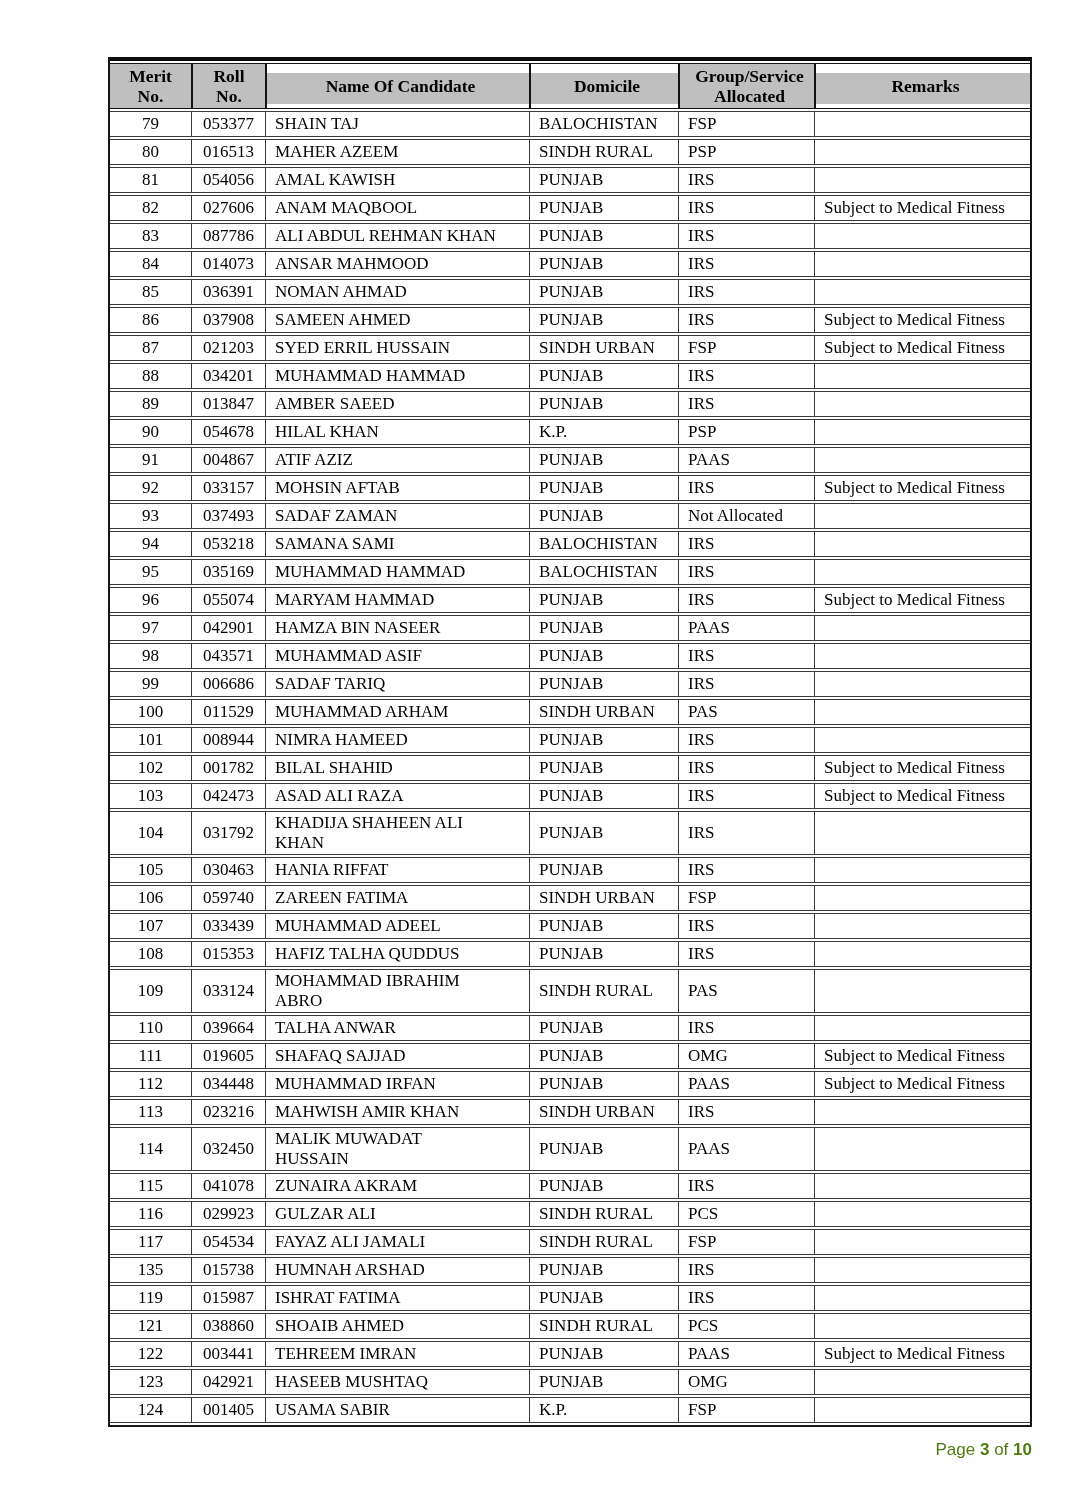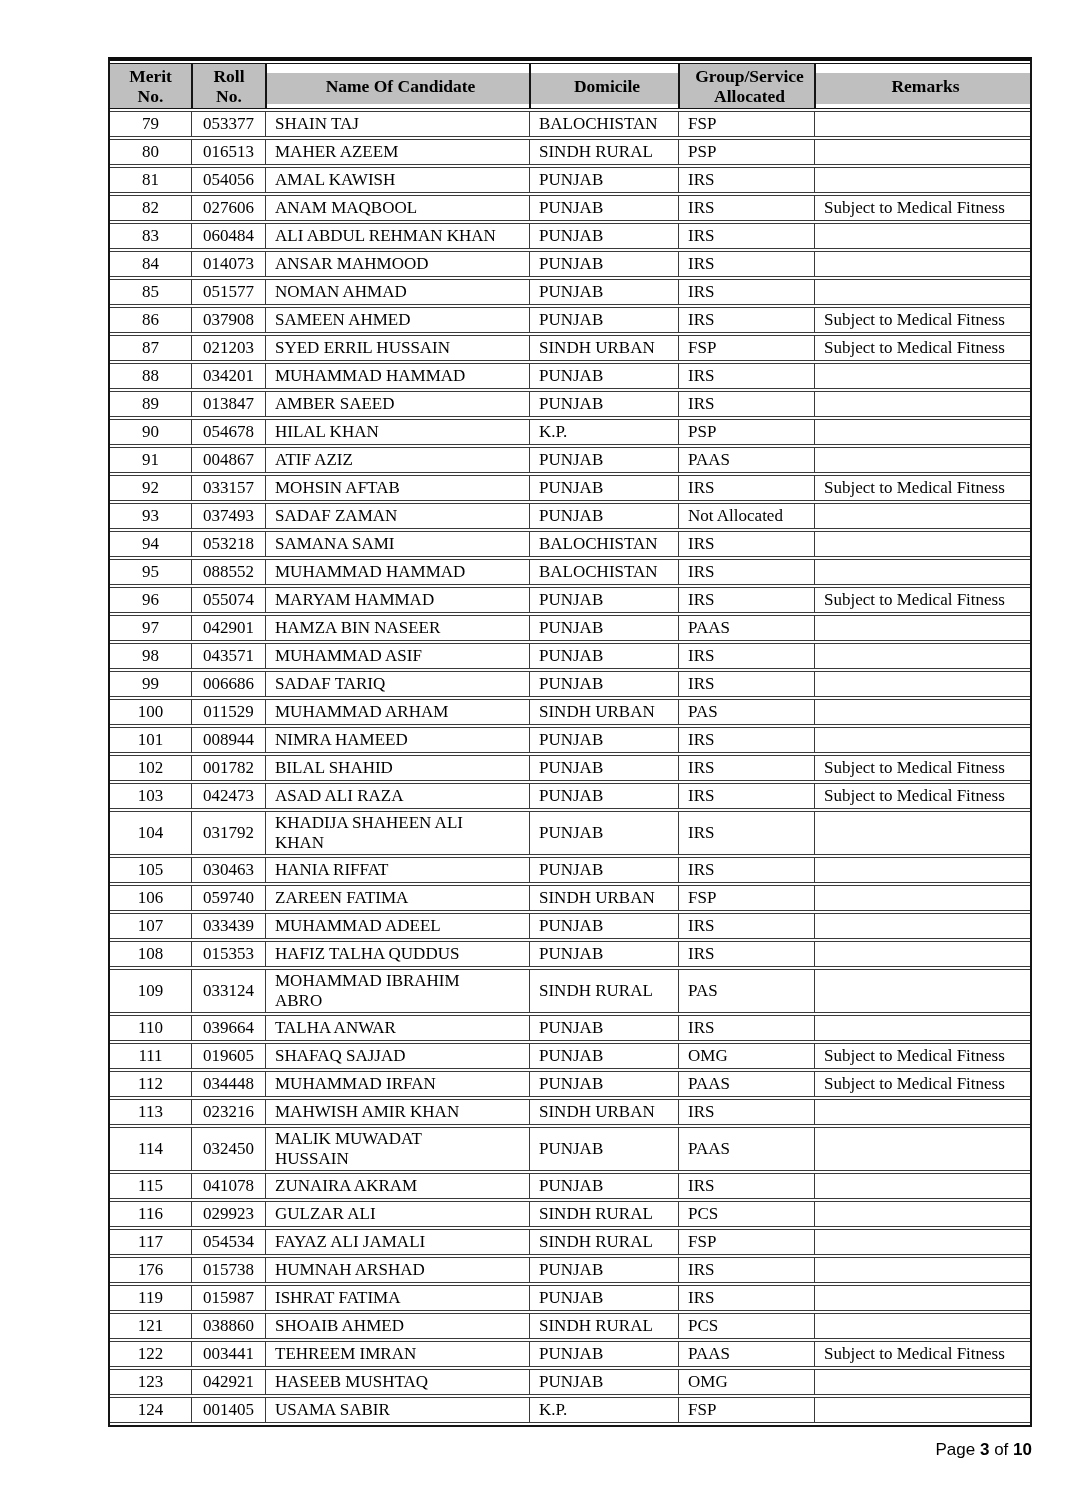--- a/index.html
+++ b/index.html
@@ -61,21 +61,21 @@
     white-space: pre-line;
   }
   td:first-child { border-left: none; }
   td.center { text-align: center; padding-left: 2px; padding-right: 2px; }
 
   .footer {
     margin-top: 13px;
     text-align: right;
     font-family: "Liberation Sans", "DejaVu Sans", sans-serif;
     font-size: 17px;
-    color: #000000;
+    color: #4d7c0f;
   }
   .footer .num { font-weight: bold; }
 </style>
 </head>
 <body>
 
 <div class="sheet">
   <div class="tbl-frame">
     <table>
       <colgroup>
@@ -127,37 +127,37 @@
           <tr>
             <td class="center">82</td>
             <td class="center">027606</td>
             <td>ANAM MAQBOOL</td>
             <td>PUNJAB</td>
             <td>IRS</td>
             <td>Subject to Medical Fitness</td>
           </tr>
           <tr>
             <td class="center">83</td>
-            <td class="center">060484</td>
+            <td class="center">087786</td>
             <td>ALI ABDUL REHMAN KHAN</td>
             <td>PUNJAB</td>
             <td>IRS</td>
             <td></td>
           </tr>
           <tr>
             <td class="center">84</td>
             <td class="center">014073</td>
             <td>ANSAR MAHMOOD</td>
             <td>PUNJAB</td>
             <td>IRS</td>
             <td></td>
           </tr>
           <tr>
             <td class="center">85</td>
-            <td class="center">051577</td>
+            <td class="center">036391</td>
             <td>NOMAN AHMAD</td>
             <td>PUNJAB</td>
             <td>IRS</td>
             <td></td>
           </tr>
           <tr>
             <td class="center">86</td>
             <td class="center">037908</td>
             <td>SAMEEN AHMED</td>
             <td>PUNJAB</td>
@@ -223,21 +223,21 @@
           <tr>
             <td class="center">94</td>
             <td class="center">053218</td>
             <td>SAMANA SAMI</td>
             <td>BALOCHISTAN</td>
             <td>IRS</td>
             <td></td>
           </tr>
           <tr>
             <td class="center">95</td>
-            <td class="center">088552</td>
+            <td class="center">035169</td>
             <td>MUHAMMAD HAMMAD</td>
             <td>BALOCHISTAN</td>
             <td>IRS</td>
             <td></td>
           </tr>
           <tr>
             <td class="center">96</td>
             <td class="center">055074</td>
             <td>MARYAM HAMMAD</td>
             <td>PUNJAB</td>
@@ -409,21 +409,21 @@
           </tr>
           <tr>
             <td class="center">117</td>
             <td class="center">054534</td>
             <td>FAYAZ ALI JAMALI</td>
             <td>SINDH RURAL</td>
             <td>FSP</td>
             <td></td>
           </tr>
           <tr>
-            <td class="center">176</td>
+            <td class="center">135</td>
             <td class="center">015738</td>
             <td>HUMNAH ARSHAD</td>
             <td>PUNJAB</td>
             <td>IRS</td>
             <td></td>
           </tr>
           <tr>
             <td class="center">119</td>
             <td class="center">015987</td>
             <td>ISHRAT FATIMA</td>

